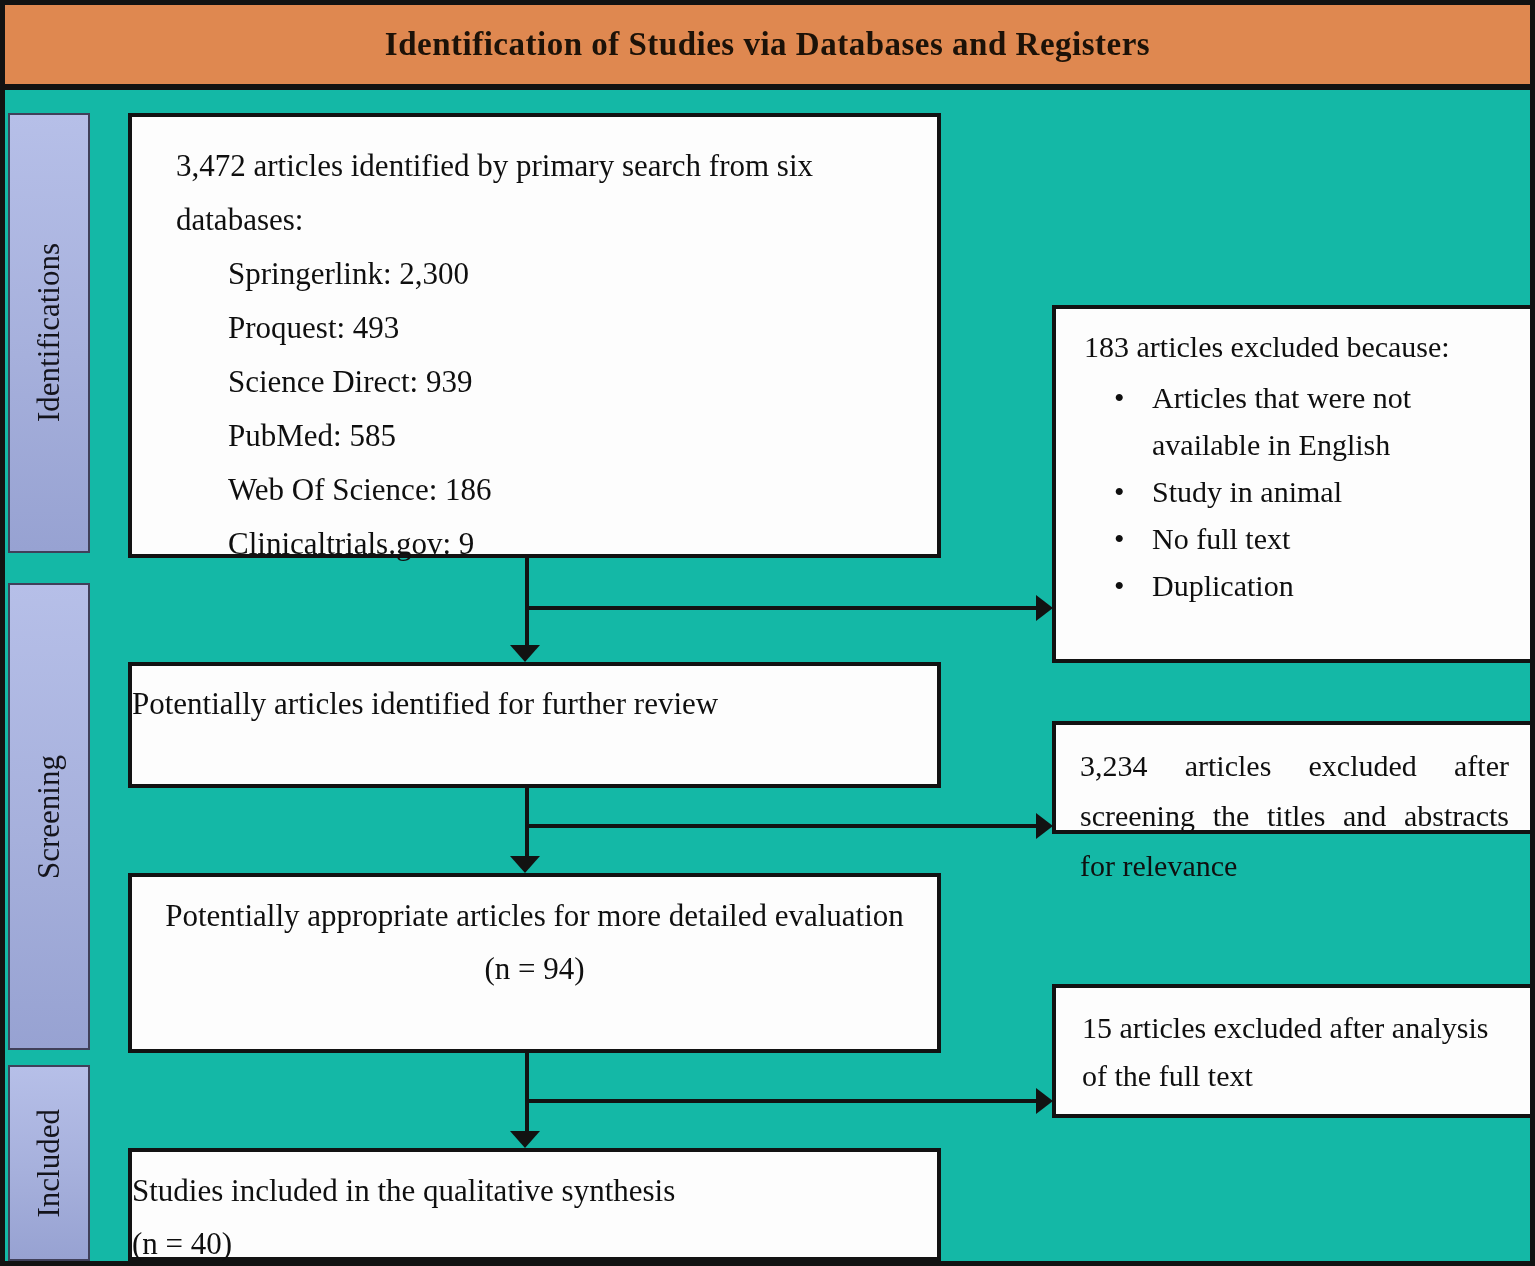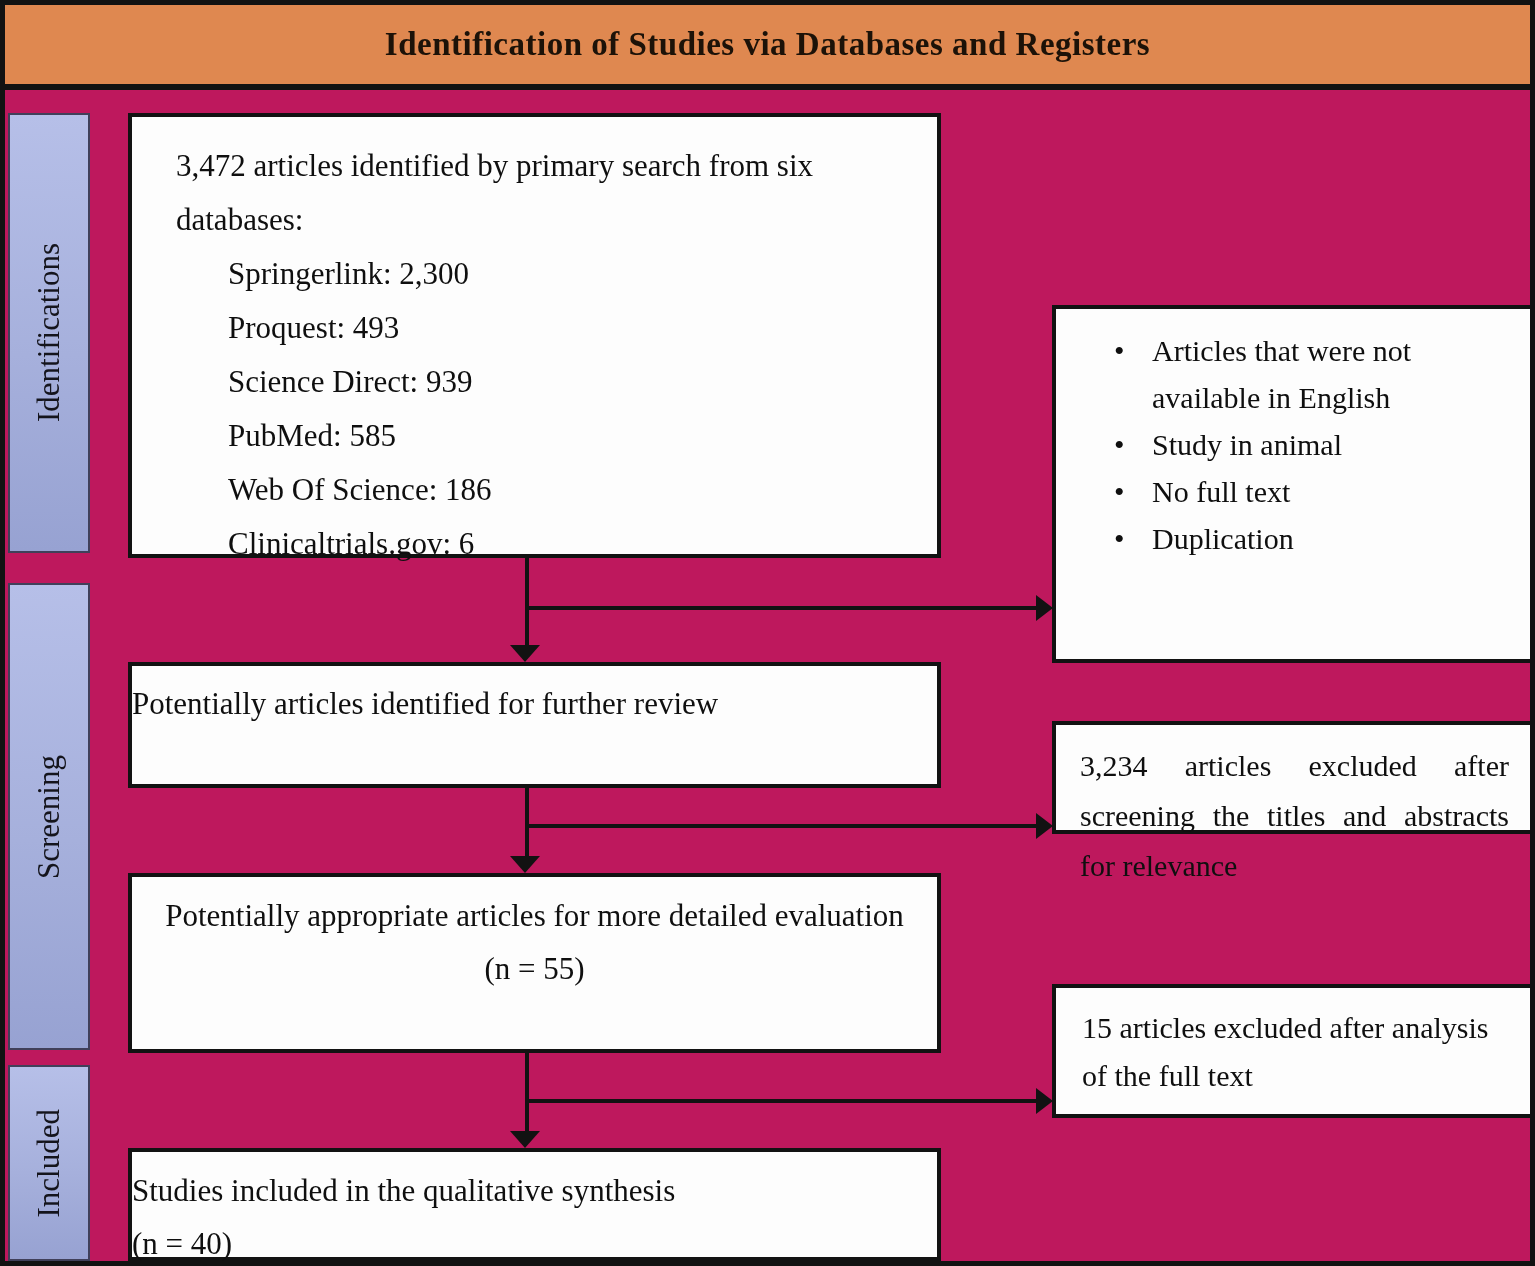--- a/index.html
+++ b/index.html
@@ -8,21 +8,21 @@
     --stage-bg-bottom:#97a2d2;
     --border:#121212;
     --ink:#0f0f0f;
   }
   html,body{margin:0;padding:0;background:#ffffff;}
   *{box-sizing:border-box;}
   .frame{
     position:relative;
     width:1535px;height:1266px;
     border:5px solid var(--border);
-    background:#be185d;
+    background:#14b8a6;
     font-family:"Liberation Serif", serif;
     color:var(--ink);
     overflow:hidden;
   }
   
   .header{
     position:absolute;left:0;top:0;width:1525px;height:85px;
     background:var(--header-bg);
     border-bottom:6px solid var(--border);
     display:flex;align-items:center;justify-content:center;
@@ -113,39 +113,40 @@
   </div>
 
   <div class="fbox box-identified">
     <div>3,472 articles identified by primary search from six databases:</div>
     <ul class="db-list">
       <li>Springerlink: 2,300</li>
       <li>Proquest: 493</li>
       <li>Science Direct: 939</li>
       <li>PubMed: 585</li>
       <li>Web Of Science: 186</li>
-      <li>Clinicaltrials.gov: 6</li>
+      <li>Clinicaltrials.gov: 9</li>
     </ul>
   </div>
 
   <div class="fbox box-review">
     <div>Potentially articles identified for further review</div>
   </div>
 
   <div class="fbox box-evaluation">
     <div>Potentially appropriate articles for more detailed evaluation</div>
-    <div>(n = 55)</div>
+    <div>(n = 94)</div>
   </div>
 
   <div class="fbox box-included">
     <div>Studies included in the qualitative synthesis</div>
     <div>(n = 40)</div>
   </div>
 
   <div class="ebox excl-a">
+    <div>183 articles excluded because:</div>
     <ul class="reason-list">
       <li>Articles that were not available in English</li>
       <li>Study in animal</li>
       <li>No full text</li>
       <li>Duplication</li>
     </ul>
   </div>
 
   <div class="ebox excl-b">
     <div>3,234 articles excluded after screening the titles and abstracts for relevance</div>

